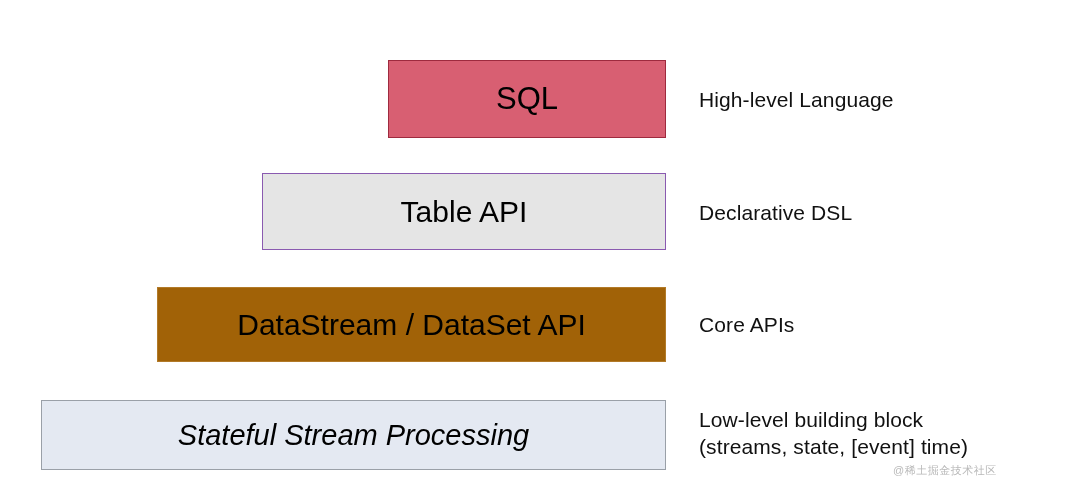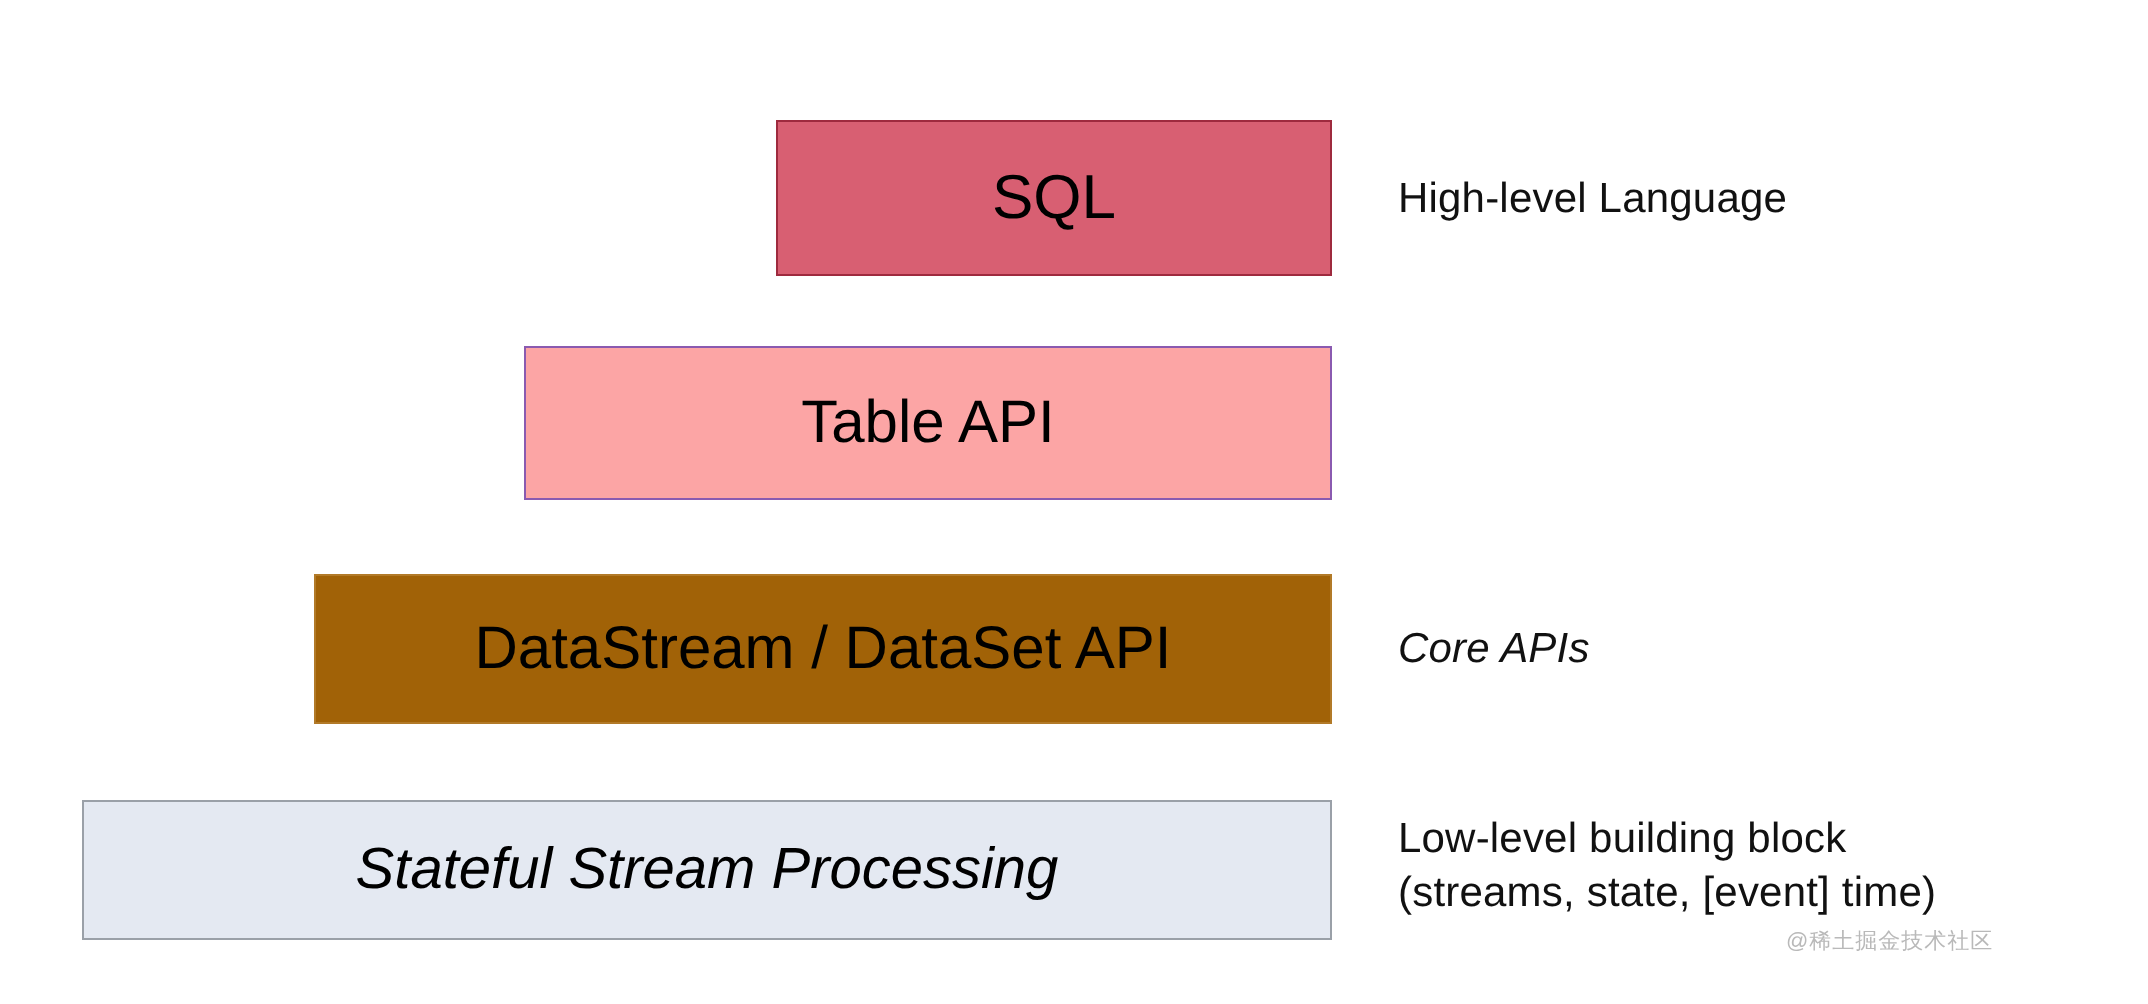--- a/index.html
+++ b/index.html
@@ -52,21 +52,21 @@
     font-size: 30px;
   }
   #box-stateful {
     left: 41px;  top: 400px; width: 625px; height: 70px;
     font-size: 29px;
     font-style: italic;
   }
 
   #label-sql        { left: 699px; top: 86px; }
   #label-table      { left: 699px; top: 199px; }
-  #label-datastream { left: 699px; top: 311px; font-style: italic; }
+  #label-datastream { left: 699px; top: 311px; }
   #label-stateful   { left: 699px; top: 406px; }
 
   .watermark {
     position: absolute;
     left: 893px;
     top: 463px;
     font-size: 11px;
     color: #b9b9b9;
     white-space: nowrap;
     letter-spacing: 0.5px;
@@ -75,23 +75,24 @@
 </head>
 <body>
 
 <div id="canvas" style="background: rgb(255, 255, 255);">
 
   <div class="layer-box" id="box-sql" style="background: rgb(216, 95, 114); border: 1.5px solid rgb(158, 42, 62);">
     <span>SQL</span>
   </div>
   <div class="layer-label" id="label-sql">High-level Language</div>
 
-  <div class="layer-box" id="box-table" style="background: #fca5a5; border: 1.5px solid rgb(138, 90, 176);">
+  <div class="layer-box" id="box-table" style="background: #e5e5e5; border: 1.5px solid rgb(138, 90, 176);">
     <span>Table API</span>
   </div>
+  <div class="layer-label" id="label-table">Declarative DSL</div>
 
   <div class="layer-box" id="box-datastream" style="background: #a16207; border: 1.5px solid rgb(178, 122, 40);">
     <span>DataStream / DataSet API</span>
   </div>
   <div class="layer-label" id="label-datastream">Core APIs</div>
 
   <div class="layer-box" id="box-stateful" style="background: rgb(228, 233, 242); border: 1.5px solid rgb(154, 160, 168);">
     <span>Stateful Stream Processing</span>
   </div>
   <div class="layer-label" id="label-stateful">Low-level building block

